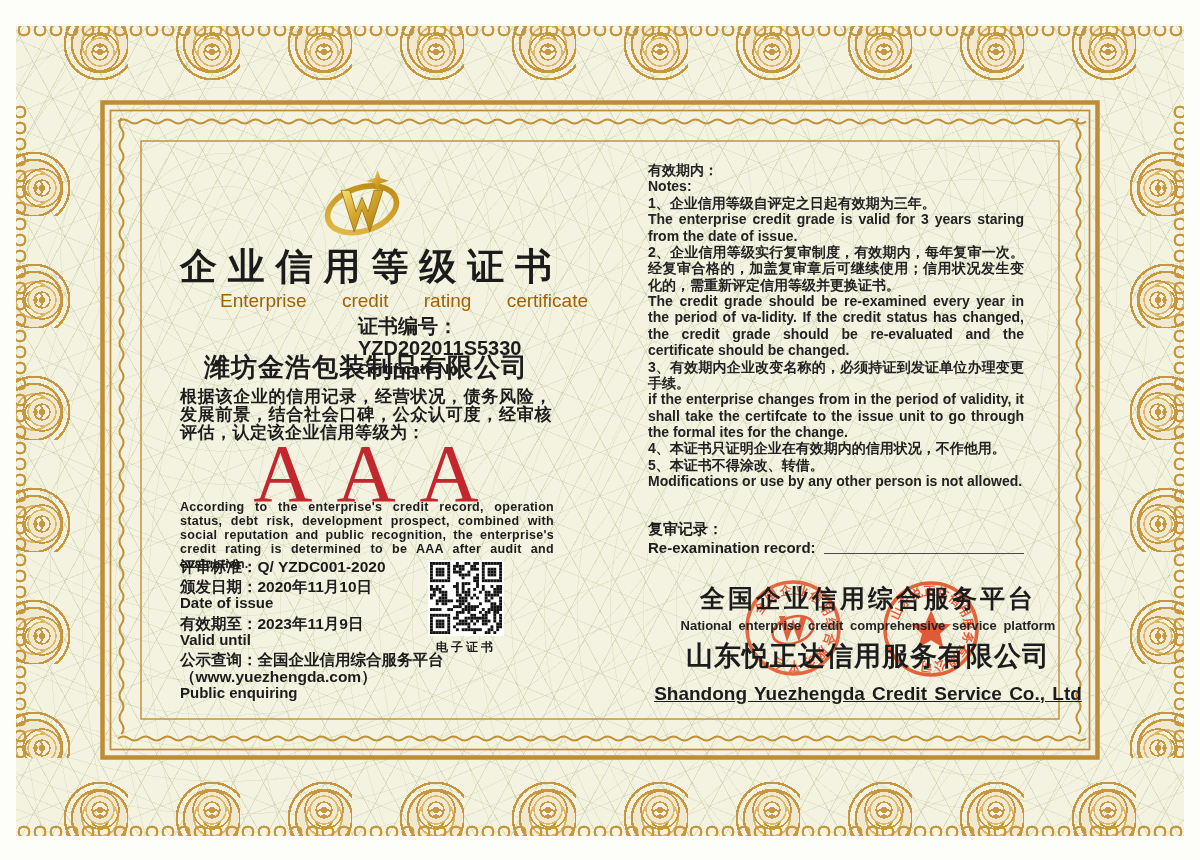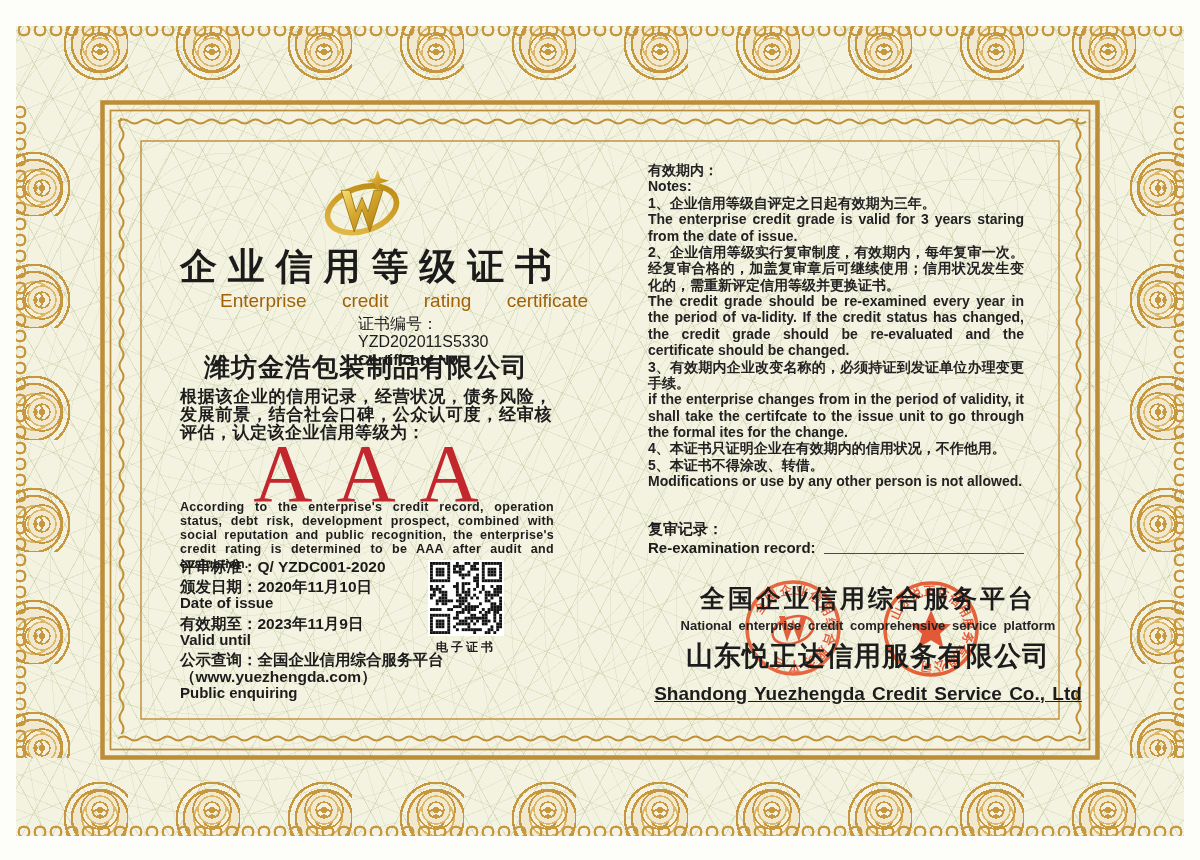--- a/index.html
+++ b/index.html
@@ -42,21 +42,21 @@
     background-size:100% 16px,100% 112px,100% 112px;background-position:0 0,0 56px,0 0;}
   .frame{position:absolute;left:0;top:0;width:1200px;height:860px;pointer-events:none;}
   .content{position:absolute;left:148px;top:148px;width:904px;height:564px;}
   .leftcol{position:absolute;left:32px;top:0;width:372px;}
   .logo{position:absolute;left:137px;top:18px;width:90px;height:78px;}
   .title{position:absolute;left:0;top:100px;width:372px;font-size:37px;font-weight:700;
          line-height:1.05;text-align:justify;text-align-last:justify;color:#1b1b1b;}
   .subtitle{position:absolute;left:2px;top:142px;width:368px;font-size:19px;font-weight:400;
          color:#a16207;text-align:justify;text-align-last:justify;margin-left:38px;}
   .certno{position:absolute;left:178px;top:167px;width:196px;text-align:left;line-height:1.12;}
-  .certno .zh{font-size:16px;font-weight:normal;}
+  .certno .zh{font-size:20px;font-weight:bold;}
   .certno .en{font-size:15.5px;font-weight:bold;}
   .company{position:absolute;left:0;top:202px;width:372px;text-align:center;font-size:26px;
          font-weight:800;letter-spacing:1px;}
   .st-zh{position:absolute;left:0;top:240px;width:372px;font-size:17px;font-weight:bold;
          line-height:1.07;text-align:justify;letter-spacing:.5px;}
   .grade{position:absolute;left:0;top:285px;width:372px;text-align:center;
          font-family:"Liberation Serif","DejaVu Serif",serif;font-size:82px;line-height:1;
          color:#c2272d;letter-spacing:24px;text-indent:24px;}
   .st-en{position:absolute;left:0;top:352px;width:374px;font-size:12.5px;font-weight:bold;
          line-height:1.13;text-align:justify;letter-spacing:.3px;}

